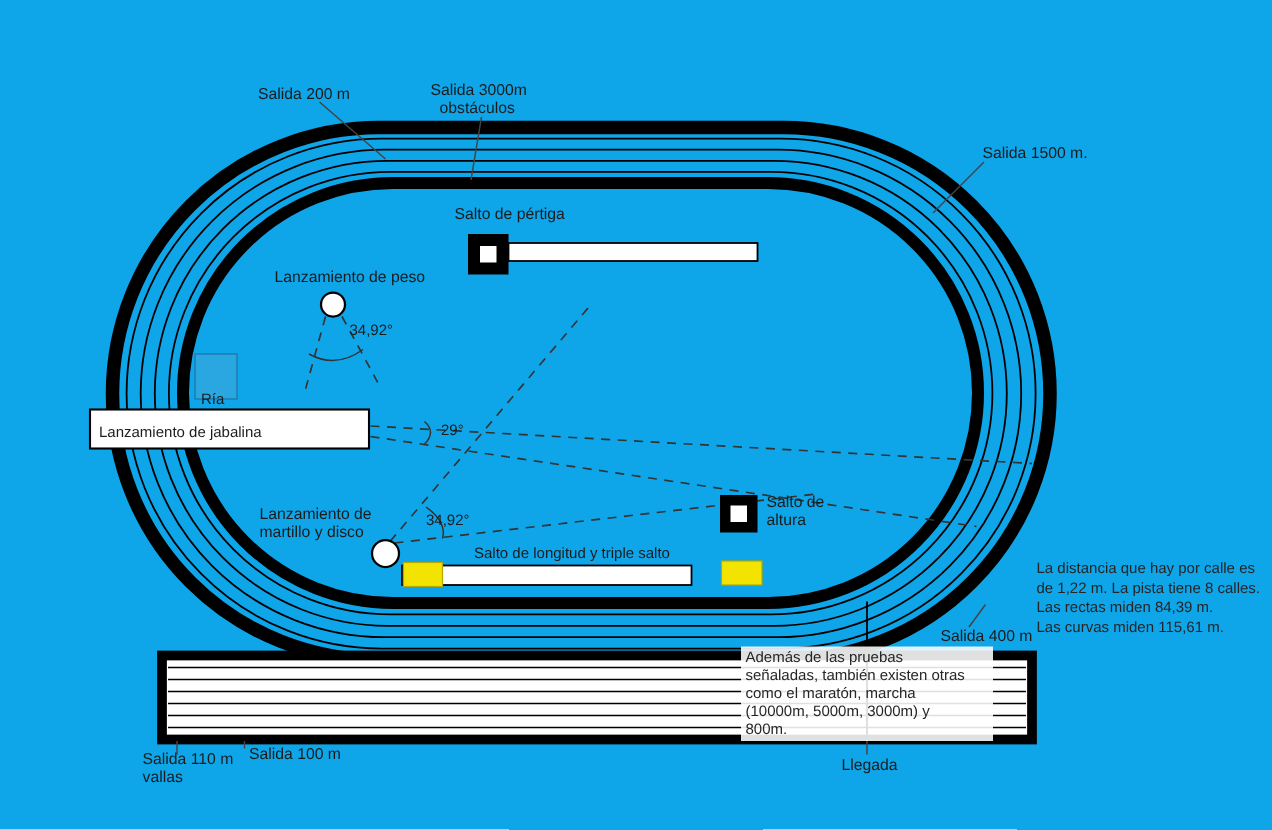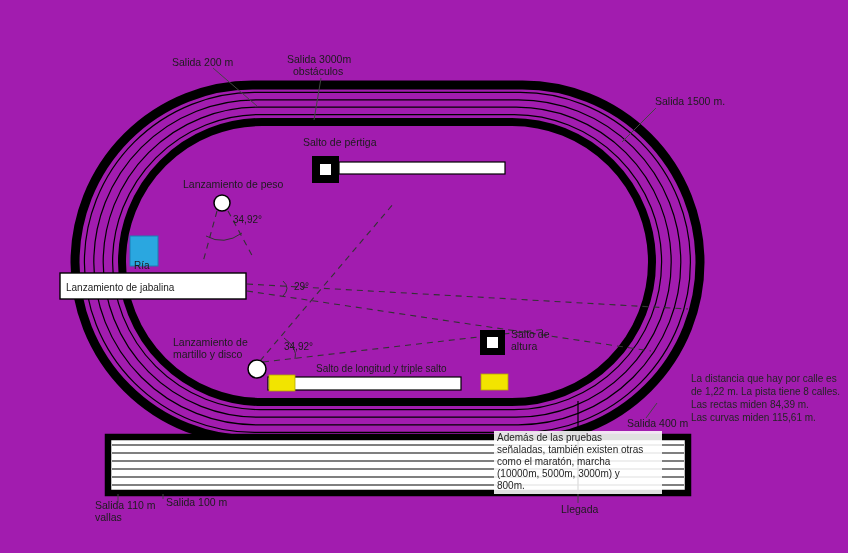--- a/index.html
+++ b/index.html
@@ -1,16 +1,16 @@
 <!DOCTYPE html>
 <html><head>
 <meta charset="utf-8">
 <style>
   html,body{margin:0;padding:0;background:#ffffff;}
-  .canvas{position:relative;width:848px;height:553px;background:#a21caf;overflow:hidden;}
+  .canvas{position:relative;width:848px;height:553px;background:#0ea5e9;overflow:hidden;}
   svg text{font-family:"Liberation Sans","DejaVu Sans",sans-serif;fill:#1c1c1c;font-size:10.5px;}
   svg text.note{font-size:10px;fill:#252525;}
   svg text.angle{font-size:10px;}
   svg text.small{font-size:10px;}
 </style>
 </head>
 <body>
 
 <div class="canvas">
 <svg width="848" height="553" viewBox="0 0 848 553" xmlns="http://www.w3.org/2000/svg">

